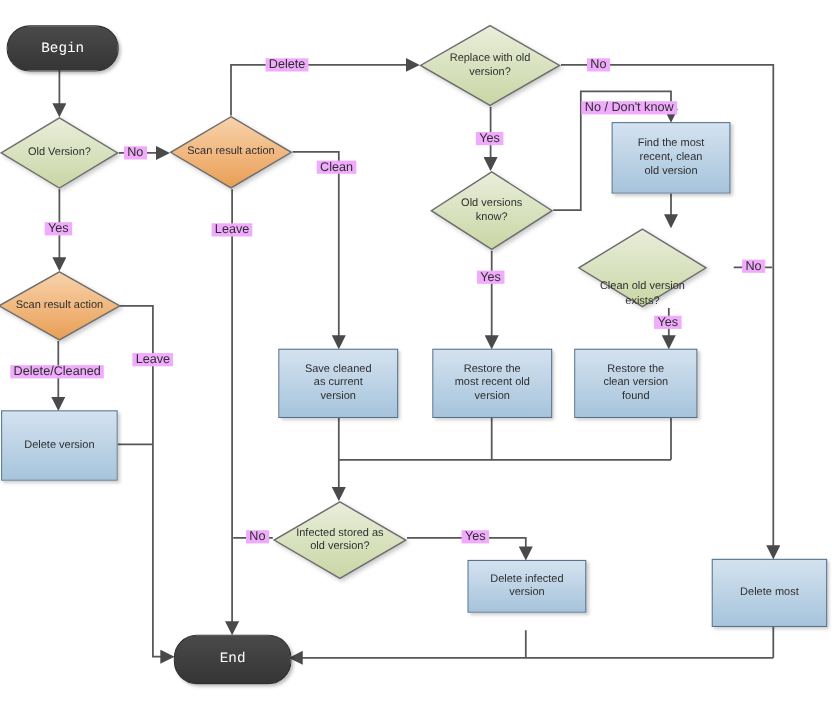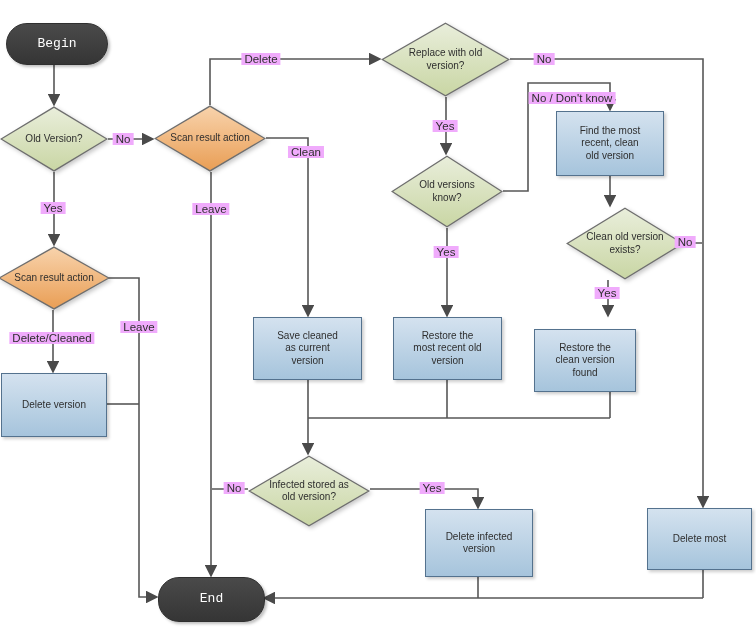--- a/index.html
+++ b/index.html
@@ -116,21 +116,21 @@
     <span>Find the most recent, clean old version</span>
   </div>
 
   <div class="node diamond" style="left:391px;top:155px;width:112px;height:73px;">
     <svg viewBox="0 0 100 60" preserveAspectRatio="none">
       <polygon points="50,1 99,30 50,59 1,30" fill="url(#gradGreen)" stroke="#6e6e6e" vector-effect="non-scaling-stroke" stroke-width="1.3"></polygon>
     </svg>
     <span class="dlabel">Old versions know?</span>
   </div>
 
-  <div class="node diamond" style="left:566px;top:207px;width:118px;height:73px;">
+  <div class="node diamond" style="left:525px;top:207px;width:118px;height:73px;align-items:flex-end;">
     <svg viewBox="0 0 100 60" preserveAspectRatio="none">
       <polygon points="50,1 99,30 50,59 1,30" fill="url(#gradGreen)" stroke="#6e6e6e" vector-effect="non-scaling-stroke" stroke-width="1.3"></polygon>
     </svg>
     <span class="dlabel">Clean old version exists?</span>
   </div>
 
   <div class="node diamond" style="left:-2px;top:246px;width:112px;height:64px;">
     <svg viewBox="0 0 100 60" preserveAspectRatio="none">
       <polygon points="50,1 99,30 50,59 1,30" fill="url(#gradOrange)" stroke="#6e6e6e" vector-effect="non-scaling-stroke" stroke-width="1.3"></polygon>
     </svg>
@@ -142,32 +142,32 @@
   </div>
 
   <div class="node process" style="left:253px;top:317px;width:109px;height:63px;">
     <span>Save cleaned as current version</span>
   </div>
 
   <div class="node process" style="left:393px;top:317px;width:109px;height:63px;text-align:center;">
     <span>Restore the most recent old version</span>
   </div>
 
-  <div class="node process" style="left:534px;top:317px;width:102px;height:63px;margin-top:12px;">
+  <div class="node process" style="left:522px;top:317px;width:112px;height:63px;">
     <span>Restore the clean version found</span>
   </div>
 
   <div class="node diamond" style="left:248px;top:455px;width:122px;height:72px;">
     <svg viewBox="0 0 100 60" preserveAspectRatio="none">
       <polygon points="50,1 99,30 50,59 1,30" fill="url(#gradGreen)" stroke="#6e6e6e" vector-effect="non-scaling-stroke" stroke-width="1.3"></polygon>
     </svg>
     <span class="dlabel">Infected stored as old version?</span>
   </div>
 
-  <div class="node process" style="left:425px;top:509px;width:108px;height:68px;">
+  <div class="node process" style="left:425px;top:509px;width:108px;height:48px;">
     <span>Delete infected version</span>
   </div>
 
   <div class="node process" style="left:647px;top:508px;width:105px;height:62px;">
     <span>Delete most</span>
   </div>
 
   <div class="node terminator" style="left:158px;top:577px;width:105px;height:43px;">
     <span>End</span>
   </div>

